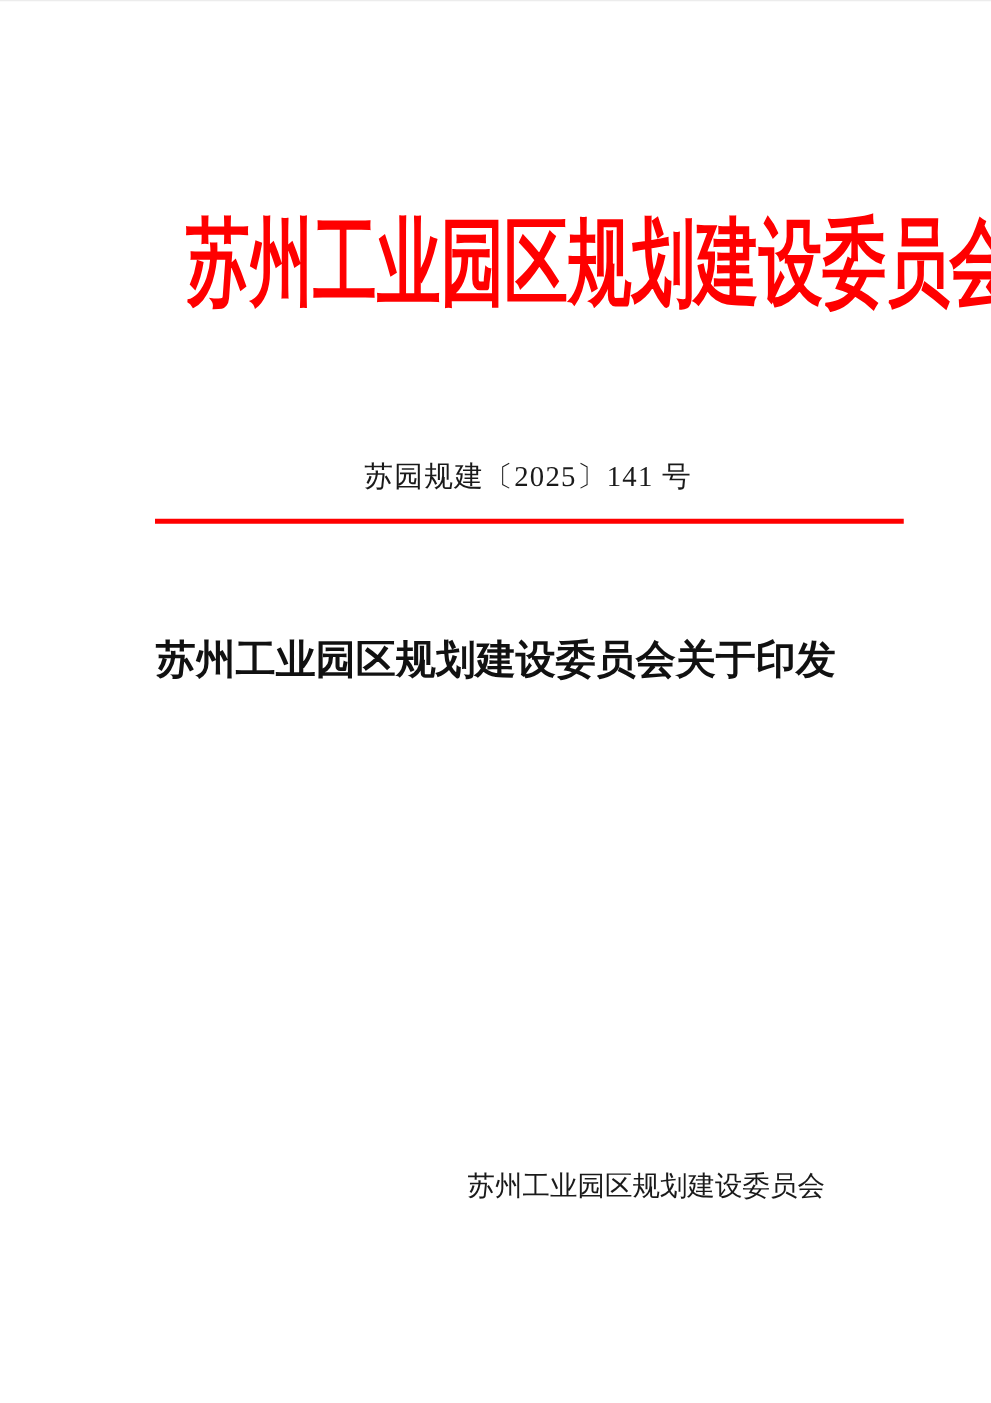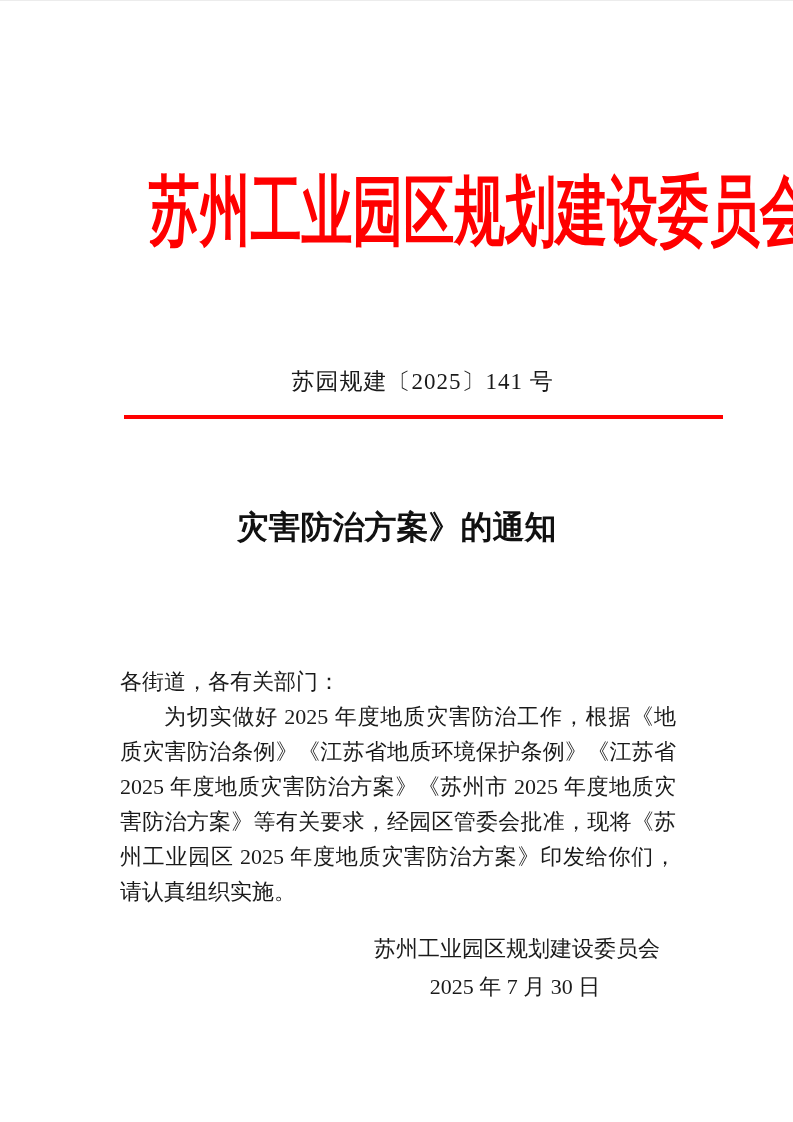--- a/index.html
+++ b/index.html
@@ -116,26 +116,21 @@
 
 <div class="page">
 
   <div class="red-header">苏州工业园区规划建设委员会文件</div>
 
   <div class="doc-number">苏园规建〔2025〕141 号</div>
 
   <div class="red-rule"></div>
 
   <div class="doc-title">
-    <div>灾害防治方案》的通知</div>
+    <div>苏州工业园区规划建设委员会关于印发</div>
   </div>
 
-  <div class="doc-body">
-    <p class="salutation">各街道，各有关部门：</p>
-    <p class="paragraph">为切实做好 2025 年度地质灾害防治工作，根据《地质灾害防治条例》《江苏省地质环境保护条例》《江苏省 2025 年度地质灾害防治方案》《苏州市 2025 年度地质灾害防治方案》等有关要求，经园区管委会批准，现将《苏州工业园区 2025 年度地质灾害防治方案》印发给你们，请认真组织实施。</p>
-  </div>
 
   <div class="signature">
     <div class="sig-agency">苏州工业园区规划建设委员会</div>
-    <div class="sig-date">2025 年 7 月 30 日</div>
   </div>
 
 </div>
 
 </body></html>

